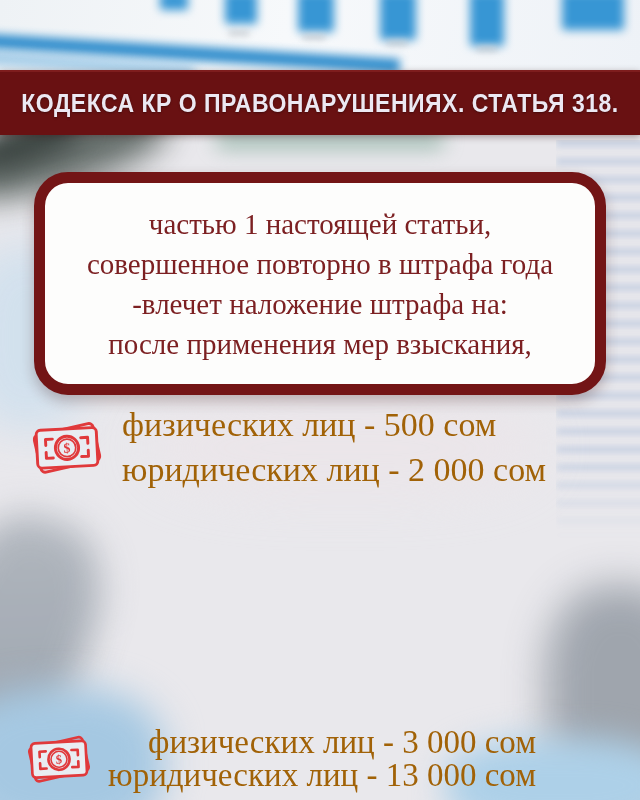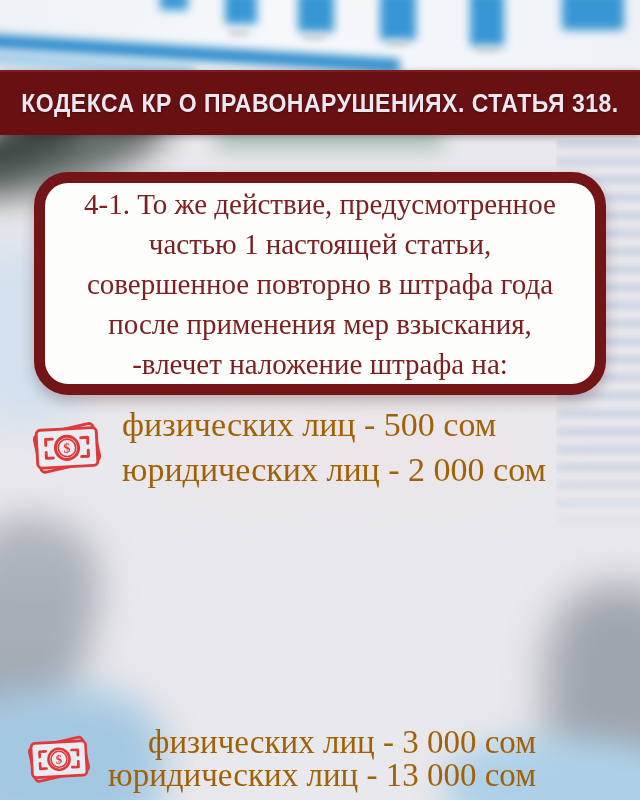--- a/index.html
+++ b/index.html
@@ -102,25 +102,24 @@
     <div class="blob gray-br"></div>
     <div class="blob blue-bl"></div>
     <div class="blob blue-br"></div>
   </div>
 
   <header class="banner">
     <h1>КОДЕКСА КР О ПРАВОНАРУШЕНИЯХ. СТАТЬЯ 318.</h1>
   </header>
 
   <section class="card card-1">
-    <p class="cline">4-1. То же действие, предусмотренное</p>
     <p class="cline">частью 1 настоящей статьи,</p>
     <p class="cline">совершенное повторно в штрафа года</p>
+    <p class="cline">-влечет наложение штрафа на:</p>
     <p class="cline">после применения мер взыскания,</p>
-    <p class="cline">-влечет наложение штрафа на:</p>
   </section>
 
   <div class="fine-row r1">
     <svg class="money-icon" viewBox="0 0 100 88">
       <g stroke="#e0393b" fill="none" stroke-width="3.4" stroke-linecap="round" stroke-linejoin="round">
         <rect x="15" y="23" width="70" height="44" rx="5" transform="rotate(-13 50 45)"></rect>
         <rect x="15" y="23" width="70" height="44" rx="5" fill="#e9edf2" transform="rotate(-3 50 45)"></rect>
         <g transform="rotate(-3 50 45)">
           <circle cx="50" cy="45" r="13.5"></circle>
           <circle cx="50" cy="45" r="10.2" stroke-width="2"></circle>

